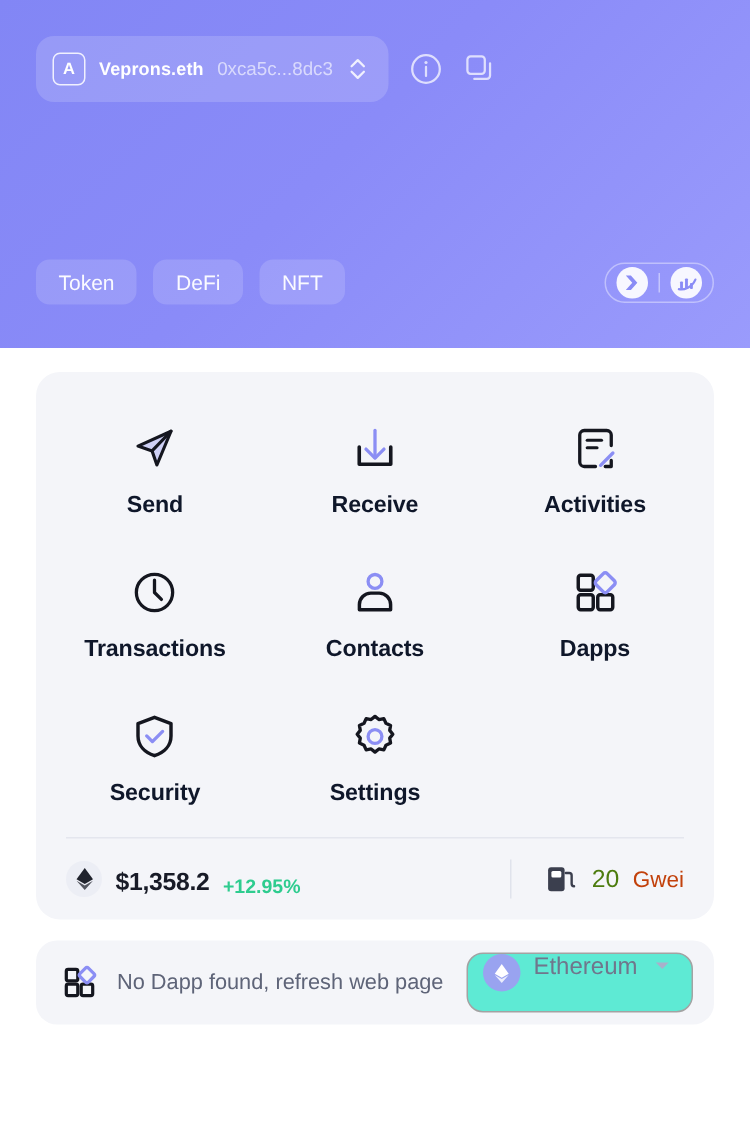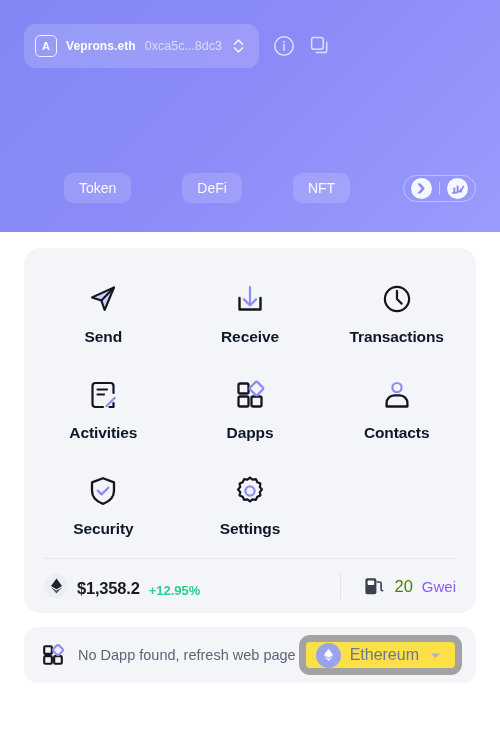--- a/index.html
+++ b/index.html
@@ -83,21 +83,20 @@
   .tab {
     height: 30px;
     padding: 0 15px;
     margin-right: 11px;
     border-radius: 9px;
     background: rgba(255,255,255,0.15);
     color: rgba(255,255,255,0.95);
     font-size: 14px;
     display: flex; align-items: center;
     white-space: nowrap;
-    margin-left: 40px;
   }
 
   .brand-pill {
     margin-left: auto;
     display: flex;
     align-items: center;
     height: 27px;
     padding: 0 7px;
     border-radius: 14px;
     border: 1.3px solid rgba(255,255,255,0.40);
@@ -200,21 +199,21 @@
 
   .stat-right {
     display: flex; align-items: center; gap: 9px;
     padding-left: 22px;
   }
 
   .gwei-val {
     font-size: 16.5px; font-weight: 400; color: #4d7c0f;
   }
   .gwei-unit {
-    font-size: 15px; color: #8b5cf6;
+    font-size: 15px; color: #c2410c;
   }
 
   
   .footer-wrap { padding: 14px 24px 0 24px; }
 
   .footer {
     background: #f4f5f9;
     border-radius: 14px;
     height: 56px;
     display: flex;
@@ -224,26 +223,26 @@
 
   .dapp-msg {
     margin-left: 12px;
     font-size: 14.5px;
     color: #5e6478;
     white-space: nowrap;
   }
 
   .network-select {
     margin-left: auto;
-    display: flex; align-items: center; gap: 9px;
+    display: flex; align-items: flex-start; gap: 9px;
     height: 40px;
     padding: 0 12px 0 10px;
     border-radius: 11px;
-    background: #fde047;
-    border: 7px solid #a3a3a3;
+    background: #5eead4;
+    border: 1px solid #a3a3a3;
   }
 
   .net-badge {
     width: 25px; height: 25px; border-radius: 50%;
     background: #99a3f0;
     display: flex; align-items: center; justify-content: center;
     flex: none;
   }
 
   .net-name {
@@ -329,60 +328,60 @@
             <path d="M11 17.4 L17 23.4 L23 17.4" stroke="#8b8ef4" stroke-width="2.2" stroke-linecap="round" stroke-linejoin="round"></path>
             <path d="M6.5 16 V27.5 H27.5 V16" stroke="#14161f" stroke-width="2.4" stroke-linecap="round" stroke-linejoin="round"></path>
           </svg>
         </div>
         <div class="tile-label">Receive</div>
       </div>
 
       <div class="tile">
         <div class="tile-icon">
           <svg width="34" height="34" viewBox="0 0 34 34" fill="none">
-            <circle cx="17" cy="17" r="12.1" stroke="#14161f" stroke-width="2.2"></circle>
-            <path d="M17 8.8 V17 L21.6 21.6" stroke="#14161f" stroke-width="2.2" stroke-linecap="round" stroke-linejoin="round"></path>
-          </svg>
-        </div>
-        <div class="tile-label">Transactions</div>
-      </div>
-
-      <div class="tile">
-        <div class="tile-icon">
-          <svg width="34" height="34" viewBox="0 0 34 34" fill="none">
             <path d="M27.5 15 V8 a3 3 0 0 0-3-3 H9.5 a3 3 0 0 0-3 3 V26 a3 3 0 0 0 3 3 H17" stroke="#14161f" stroke-width="2.2" stroke-linecap="round" stroke-linejoin="round"></path>
             <path d="M23.5 29 H27.5 V25" stroke="#14161f" stroke-width="2.2" stroke-linecap="round" stroke-linejoin="round"></path>
             <path d="M11.5 11.5 H21" stroke="#14161f" stroke-width="2.1" stroke-linecap="round"></path>
             <path d="M11.5 16.5 H18" stroke="#14161f" stroke-width="2.1" stroke-linecap="round"></path>
             <path d="M28.6 20 L20.4 28.2" stroke="#8b8ef4" stroke-width="2.2" stroke-linecap="round"></path>
           </svg>
         </div>
         <div class="tile-label">Activities</div>
       </div>
 
       <div class="tile">
         <div class="tile-icon">
           <svg width="34" height="34" viewBox="0 0 34 34" fill="none">
+            <circle cx="17" cy="17" r="12.1" stroke="#14161f" stroke-width="2.2"></circle>
+            <path d="M17 8.8 V17 L21.6 21.6" stroke="#14161f" stroke-width="2.2" stroke-linecap="round" stroke-linejoin="round"></path>
+          </svg>
+        </div>
+        <div class="tile-label">Transactions</div>
+      </div>
+
+      <div class="tile">
+        <div class="tile-icon">
+          <svg width="34" height="34" viewBox="0 0 34 34" fill="none">
+            <circle cx="17" cy="9.6" r="4.6" stroke="#8b8ef4" stroke-width="2.2"></circle>
+            <path d="M6.6 28.5 V25 a7.6 7.6 0 0 1 7.6-7.6 h5.6 a7.6 7.6 0 0 1 7.6 7.6 v3.5 z" stroke="#14161f" stroke-width="2.3" stroke-linejoin="round"></path>
+          </svg>
+        </div>
+        <div class="tile-label">Contacts</div>
+      </div>
+
+      <div class="tile">
+        <div class="tile-icon">
+          <svg width="34" height="34" viewBox="0 0 34 34" fill="none">
             <rect x="5.5" y="5.5" width="10" height="10" rx="1.6" stroke="#14161f" stroke-width="2.3"></rect>
             <rect x="5.5" y="18.5" width="10" height="10" rx="1.6" stroke="#14161f" stroke-width="2.3"></rect>
             <rect x="18.5" y="18.5" width="10" height="10" rx="1.6" stroke="#14161f" stroke-width="2.3"></rect>
             <rect x="18.3" y="5.3" width="10.4" height="10.4" rx="1.8" transform="rotate(45 23.5 10.5)" stroke="#8b8ef4" stroke-width="2.3"></rect>
           </svg>
         </div>
         <div class="tile-label">Dapps</div>
-      </div>
-
-      <div class="tile">
-        <div class="tile-icon">
-          <svg width="34" height="34" viewBox="0 0 34 34" fill="none">
-            <circle cx="17" cy="9.6" r="4.6" stroke="#8b8ef4" stroke-width="2.2"></circle>
-            <path d="M6.6 28.5 V25 a7.6 7.6 0 0 1 7.6-7.6 h5.6 a7.6 7.6 0 0 1 7.6 7.6 v3.5 z" stroke="#14161f" stroke-width="2.3" stroke-linejoin="round"></path>
-          </svg>
-        </div>
-        <div class="tile-label">Contacts</div>
       </div>
 
 
       <div class="tile">
         <div class="tile-icon">
           <svg width="34" height="34" viewBox="0 0 34 34" fill="none">
             <path d="M17 4.2 L28 8.4 v8.2 c0 6.3-4.4 11-11 13.2 -6.6-2.2-11-6.9-11-13.2 V8.4 z" stroke="#14161f" stroke-width="2.3" stroke-linejoin="round"></path>
             <path d="M11.8 16.6 L15.6 20.4 L22.4 13.6" stroke="#8b8ef4" stroke-width="2.2" stroke-linecap="round" stroke-linejoin="round"></path>
           </svg>
         </div>

